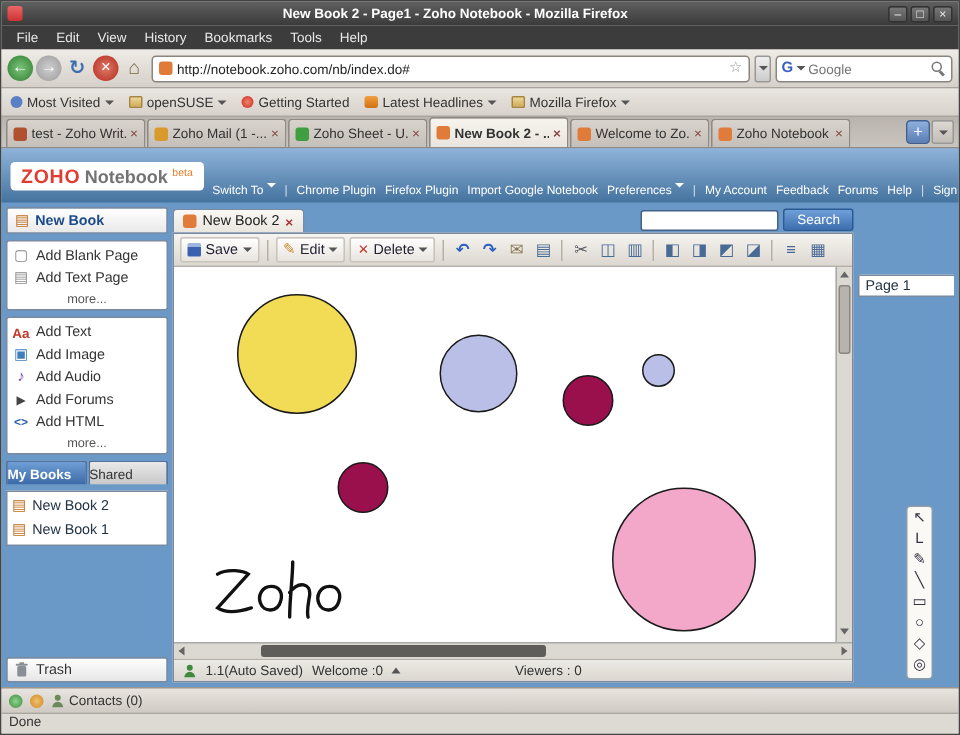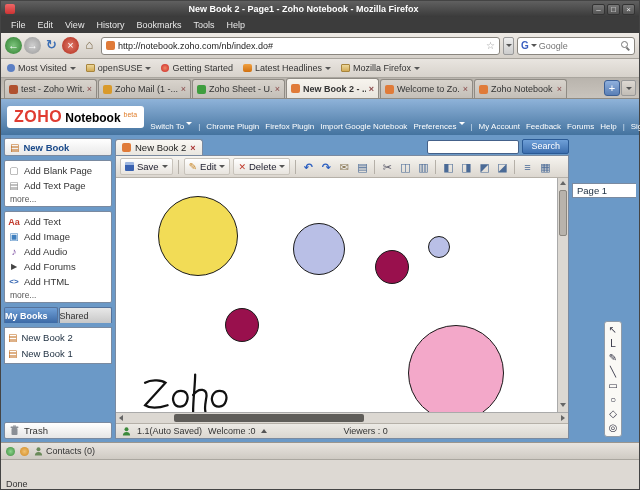--- a/index.html
+++ b/index.html
@@ -57,22 +57,22 @@
   .favicon{width:9px;height:9px;border-radius:2px;flex:none}
   .btab-label{flex:1;overflow:hidden;text-overflow:clip}
   .btab-close{color:#8a4a4a;font-size:9px;flex:none}
   .newtab-btn{width:16px;height:16px;background:linear-gradient(#8fb0dd,#5a7fb5);border:1px solid #3c5f95;border-radius:3px;color:#fff;text-align:center;line-height:14px;font-size:11px;margin-bottom:2px}
   .tablist-btn{width:15px;height:16px;background:linear-gradient(#ddd8d2,#c2bdb6);border:1px solid #999;border-radius:2px;display:flex;align-items:center;justify-content:center;margin-bottom:2px}
 
   
   .app{flex:1;display:flex;flex-direction:column;background:#6b99c7;min-height:0}
   .appheader{height:36px;background:linear-gradient(#8fb3d9,#44739f);display:flex;align-items:center;padding:0 6px;gap:6px}
   .logo{background:#fff;border-radius:3px;padding:2px 7px;display:flex;align-items:baseline;gap:3px}
-  .logo-zoho{color:#e03c31;font-weight:bold;font-size:16px;letter-spacing:.5px}
-  .logo-prod{color:#000000;font-weight:bold;font-size:12px}
+  .logo-zoho{color:#e03c31;font-weight:bold;font-size:13px;letter-spacing:.5px}
+  .logo-prod{color:#737373;font-weight:bold;font-size:12px}
   .logo-beta{color:#e08030;font-size:7px;vertical-align:super;position:relative;top:-5px}
   .headerlinks{margin-left:auto;display:flex;align-items:center;gap:6px;color:#fff;font-size:8px;white-space:nowrap;align-self:flex-end;padding-bottom:4px}
   .hlink{display:inline-flex;align-items:flex-start;gap:2px}
   .hlink .caret-d{border-top-color:#fff}
   .hsep{color:#cfe0f0}
 
   .appbody{flex:1;display:flex;padding:3px;gap:3px;min-height:0}
 
   
   .sidebar{width:108px;display:flex;flex-direction:column;gap:4px;min-height:0}
@@ -80,21 +80,21 @@
   .nb-ic{color:#c06a1a;font-size:10px}
   .side-box{background:#fff;border:1px solid #7a8aa0;border-radius:2px;padding:2px 3px;display:flex;flex-direction:column}
   .side-row{height:15px;display:flex;align-items:center;gap:4px;font-size:9.5px;color:#333}
   .side-ic{width:12px;text-align:center;font-size:10px;color:#b06a1f;flex:none}
   [data-name="text-icon"]{color:#c0392b;font-weight:bold;font-size:9px}
   [data-name="html-icon"]{color:#2c5fae;font-weight:bold;font-size:8px}
   [data-name="video-icon"]{color:#444;font-size:8px}
   [data-name="audio-icon"]{color:#7a4aa0}
   [data-name="image-icon"]{color:#3f7fbf}
   [data-name="blank-page-icon"],[data-name="text-page-icon"]{color:#8a8a8a}
-  .side-more{text-align:left;font-size:8.5px;color:#555;padding:1px 2px 0}
+  .side-more{text-align:center;font-size:8.5px;color:#555;padding:1px 2px 0}
   .side-tabs{display:flex;height:16px;gap:1px}
   .side-tab{flex:1;text-align:left;line-height:16px;font-size:9px;border:1px solid #55729a;border-bottom:none;border-radius:2px 2px 0 0}
   .side-tab.sel{background:linear-gradient(#6f9fd6,#3c6aa6);color:#fff;font-weight:bold}
   .side-tab.unsel{background:linear-gradient(#e8e8e8,#c8c8c8);color:#333}
   .books-box{background:#fff;border:1px solid #7a8aa0;padding:2px 3px;display:flex;flex-direction:column;gap:1px}
   .book-row{height:15px;display:flex;align-items:center;gap:4px;font-size:9.5px;color:#234}
   .book-ic{color:#c06a1a;font-size:10px}
   .trash-bar{margin-top:auto;height:17px;background:linear-gradient(#fff,#e6e6e6);border:1px solid #7a8aa0;border-radius:2px;display:flex;align-items:center;gap:5px;padding:0 5px;font-size:9.5px;color:#333}
 
   
@@ -141,21 +141,21 @@
   .page-tab{margin-top:45px;height:15px;background:#fff;border:1px solid #7a8aa0;border-right:none;display:flex;align-items:center;padding:0 4px;font-size:9.5px;color:#234}
   .palette{position:absolute;bottom:2px;right:14px;width:18px;background:#faf9f5;border:1px solid #8f9ba8;border-radius:3px;display:flex;flex-direction:column;padding:1px}
   .pal-item{height:14px;text-align:center;line-height:14px;font-size:10px;color:#334}
 
   
   .addonbar{height:17px;background:linear-gradient(#e8e4df,#cfcac3);border-top:1px solid #9a958e;display:flex;align-items:center;gap:5px;padding:0 5px;font-size:9px;color:#333}
   .dot{width:9px;height:9px;border-radius:50%}
   .dot.green{background:radial-gradient(#8cd48c,#3c8a3c)}
   .dot.orange{background:radial-gradient(#f0c070,#d08820)}
   .addon-contacts{display:flex;align-items:center;gap:3px}
-  .statusbar{height:30px;background:#ddd9d3;border-top:1px solid #aaa69f;display:flex;align-items:flex-end;padding:0 5px;font-size:9px;color:#333}
+  .statusbar{height:14px;background:#ddd9d3;border-top:1px solid #aaa69f;display:flex;align-items:flex-start;padding:0 5px;font-size:9px;color:#333}
 </style>
 </head>
 <body>
 
 <div class="window" data-name="browser-window">
 
   <div class="titlebar" data-name="title-bar">
     <span class="app-ic" data-name="firefox-page-icon"></span>
     <span class="title" data-name="window-title">New Book 2 - Page1 - Zoho Notebook - Mozilla Firefox</span>
     <span class="win-controls" id="winControls" data-name="window-controls">

